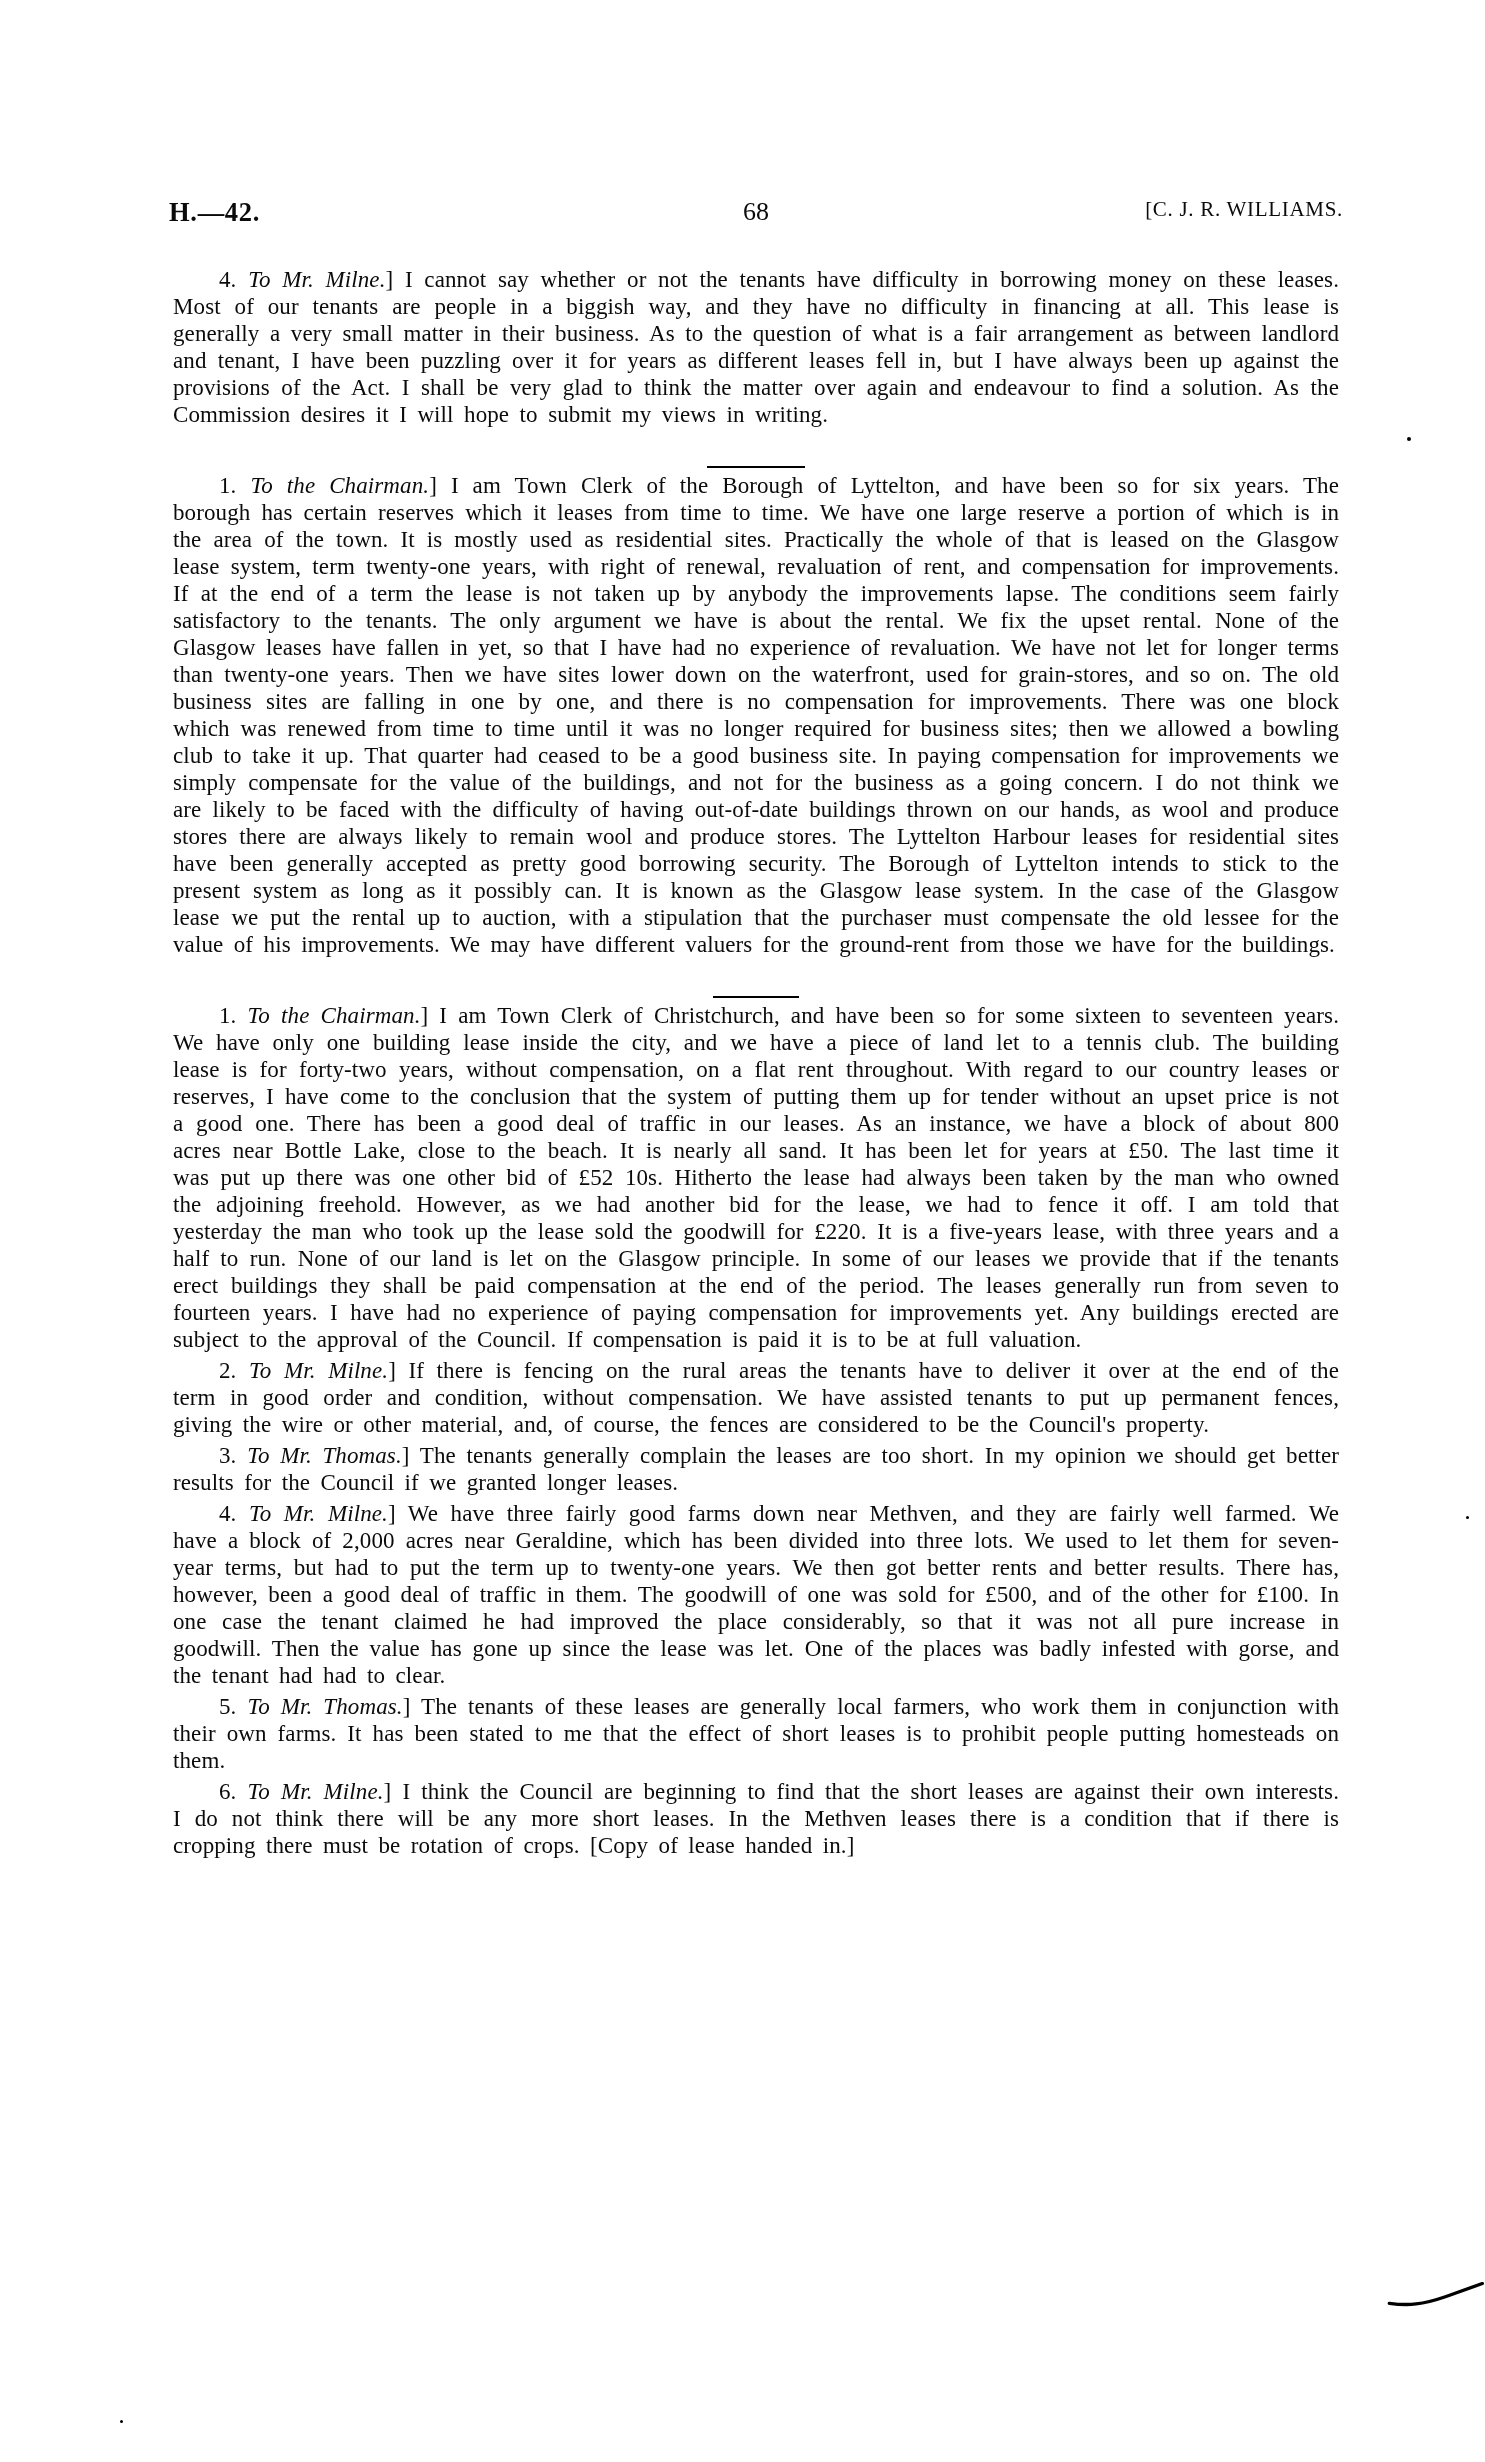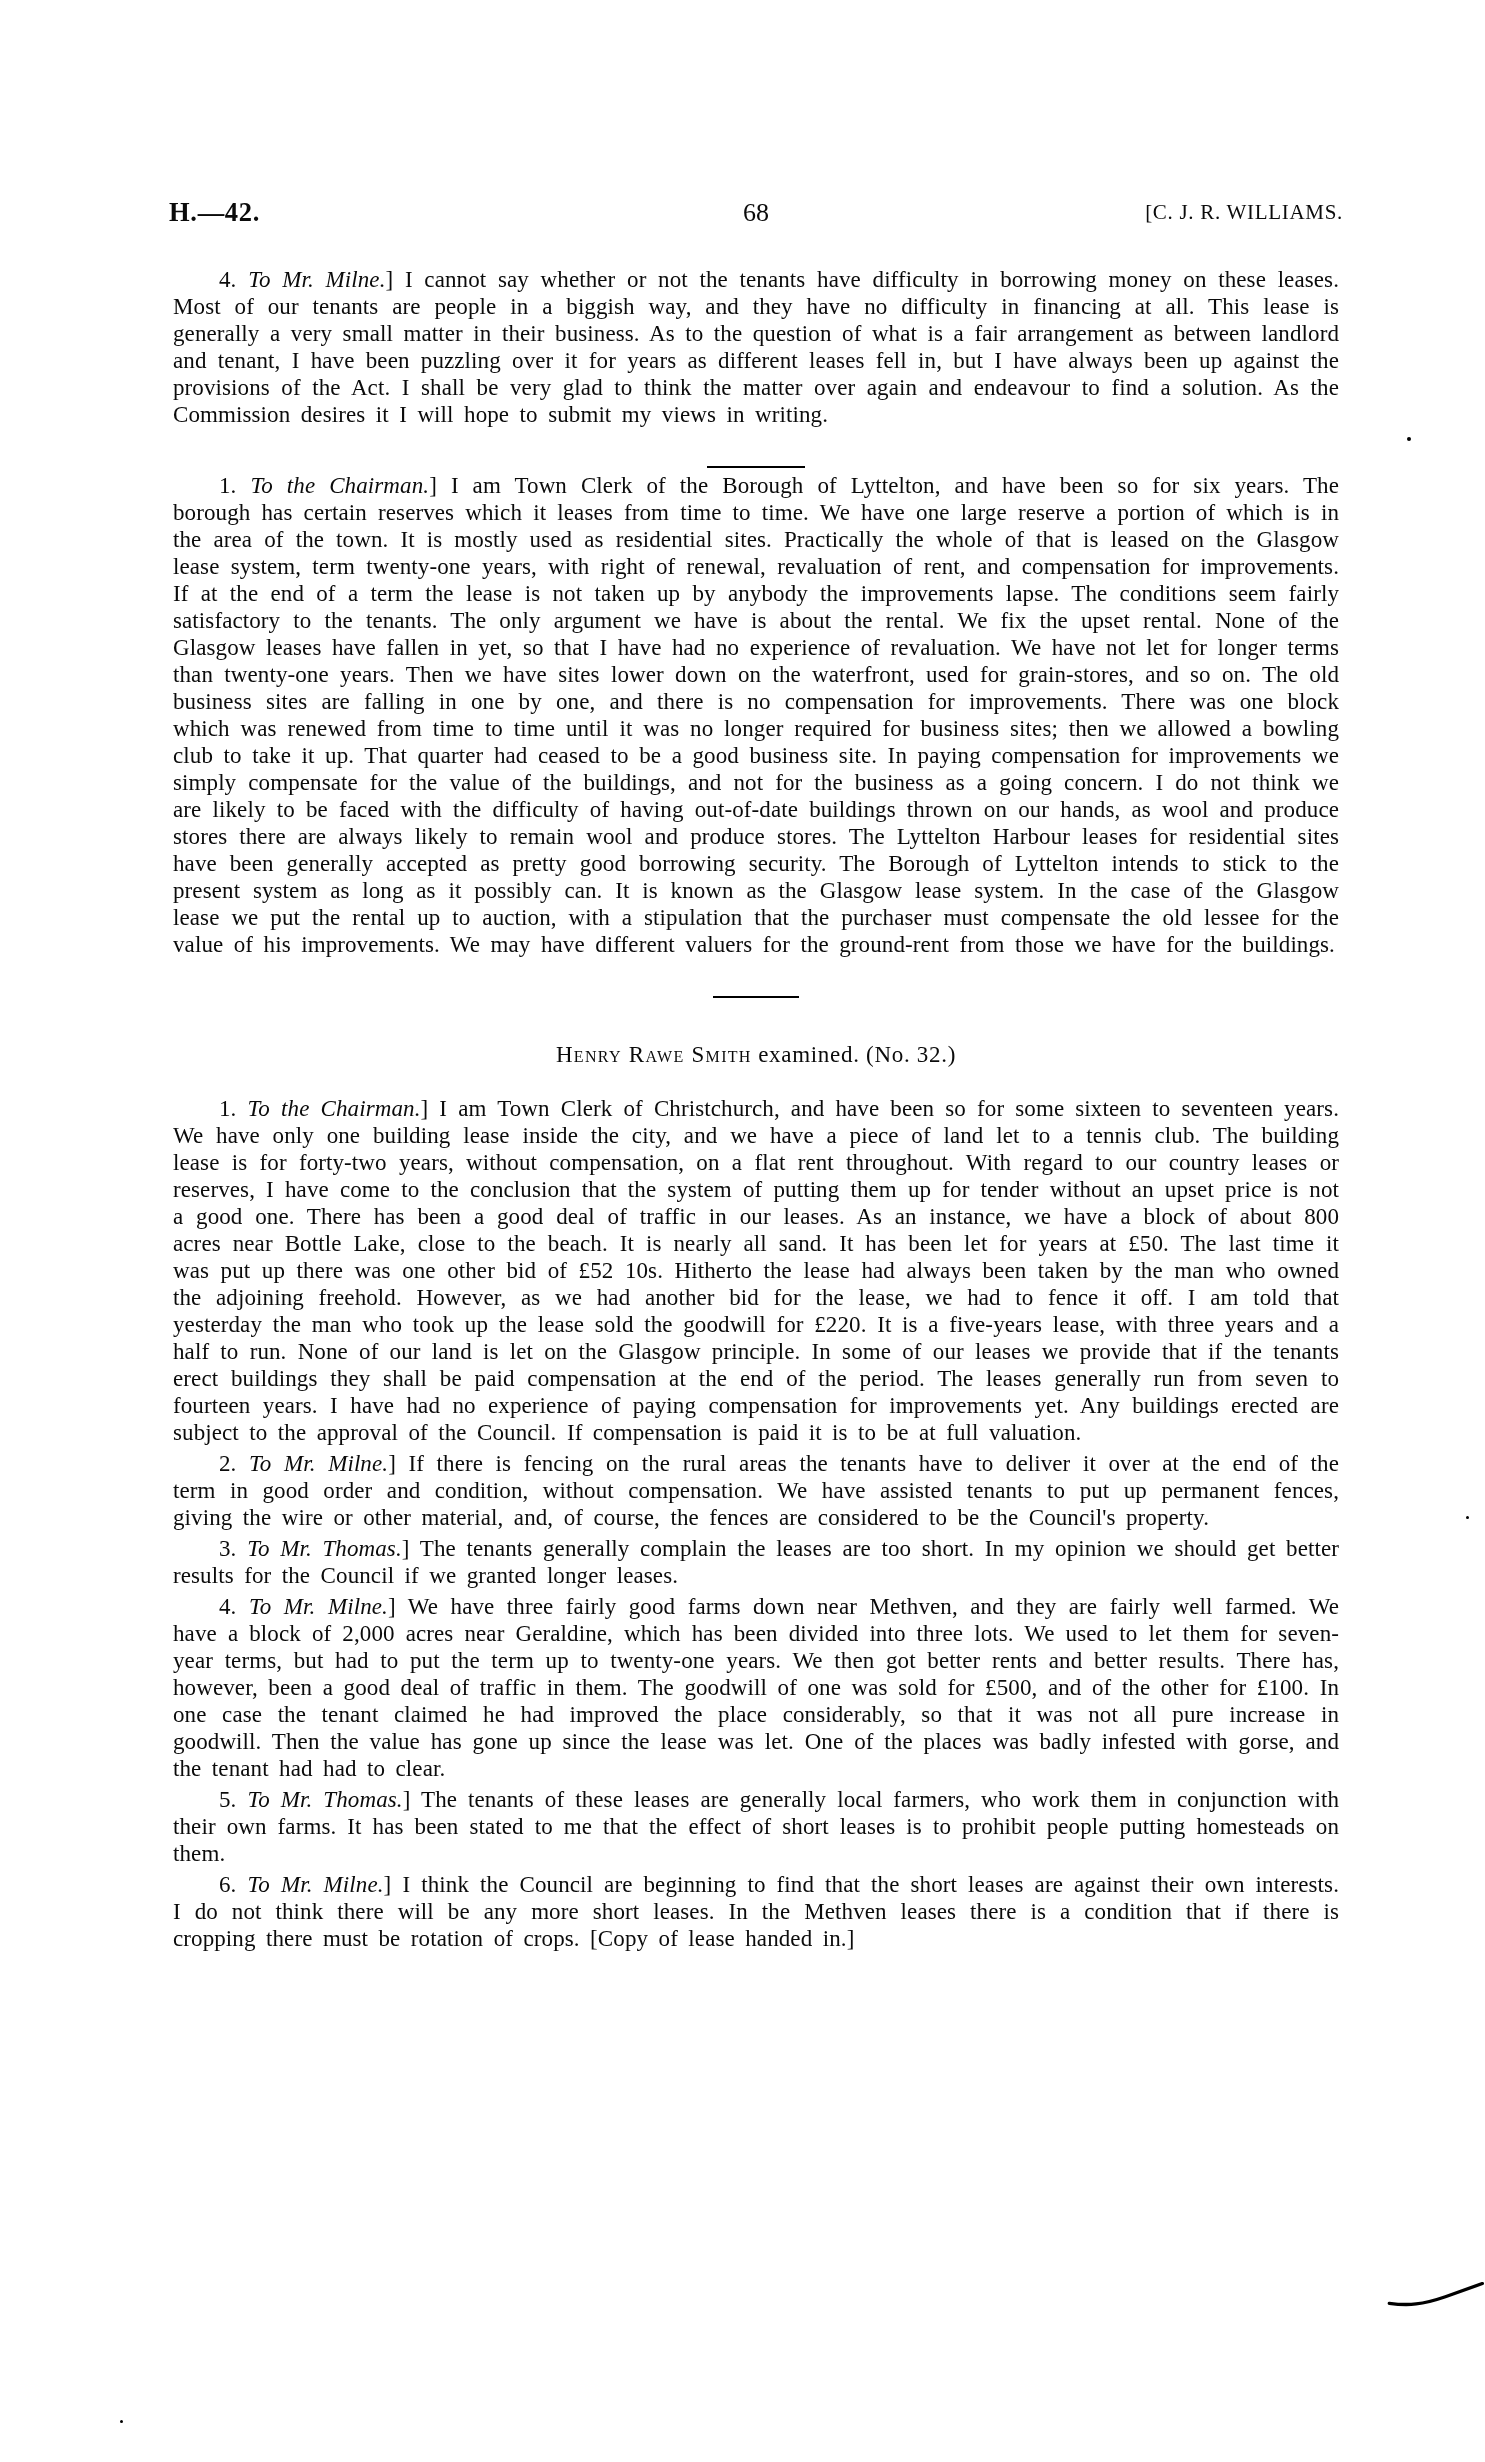--- a/index.html
+++ b/index.html
@@ -14,21 +14,21 @@
     margin: 0 auto;
     background: #ffffff;
     color: #0b0b0b;
     font-family: "Liberation Serif", "DejaVu Serif", serif;
     box-sizing: border-box;
     padding: 197px 142px 0 169px;
     overflow: hidden;
   }
   .running-head {
     display: flex;
-    align-items: center;
+    align-items: flex-start;
     margin-bottom: 38px;
   }
   .running-head .left {
     flex: 1;
     font-size: 26.5px;
     font-weight: bold;
     letter-spacing: 0.7px;
   }
   .running-head .center {
     flex: 1;
@@ -100,21 +100,20 @@
     <hr class="divider">
 
     <div>
 
       <p class="para"><span>1. </span><span class="q-ref">To the Chairman.</span><span>] </span><span>I am Town Clerk of the Borough of Lyttelton, and have been so for six years.  The borough has certain reserves which it leases from time to time.  We have one large reserve a portion of which is in the area of the town.  It is mostly used as residential sites.  Practically the whole of that is leased on the Glasgow lease system, term twenty-one years, with right of renewal, revaluation of rent, and compensation for improvements.  If at the end of a term the lease is not taken up by anybody the improvements lapse.  The conditions seem fairly satisfactory to the tenants.  The only argument we have is about the rental.  We fix the upset rental.  None of the Glasgow leases have fallen in yet, so that I have had no experience of revaluation.  We have not let for longer terms than twenty-one years.  Then we have sites lower down on the waterfront, used for grain-stores, and so on.  The old business sites are falling in one by one, and there is no compensation for improvements.  There was one block which was renewed from time to time until it was no longer required for business sites; then we allowed a bowling club to take it up.  That quarter had ceased to be a good business site.  In paying compensation for improvements we simply compensate for the value of the buildings, and not for the business as a going concern.  I do not think we are likely to be faced with the difficulty of having out-of-date buildings thrown on our hands, as wool and produce stores there are always likely to remain wool and produce stores.  The Lyttelton Harbour leases for residential sites have been generally accepted as pretty good borrowing security.  The Borough of Lyttelton intends to stick to the present system as long as it possibly can.  It is known as the Glasgow lease system.  In the case of the Glasgow lease we put the rental up to auction, with a stipulation that the purchaser must compensate the old lessee for the value of his improvements.  We may have different valuers for the ground-rent from those we have for the buildings.</span></p>
     </div>
 
     <hr class="divider" style="width:86px;">
 
     <div>
-      <div class="witness-heading"><span class="names">Henry Rawe Smith</span><span> examined.  (No. 32.)</span></div>
 
       <p class="para"><span>1. </span><span class="q-ref">To the Chairman.</span><span>] </span><span>I am Town Clerk of Christchurch, and have been so for some sixteen to seventeen years.  We have only one building lease inside the city, and we have a piece of land let to a tennis club.  The building lease is for forty-two years, without compensation, on a flat rent throughout.  With regard to our country leases or reserves, I have come to the conclusion that the system of putting them up for tender without an upset price is not a good one.  There has been a good deal of traffic in our leases.  As an instance, we have a block of about 800 acres near Bottle Lake, close to the beach.  It is nearly all sand.  It has been let for years at £50.  The last time it was put up there was one other bid of £52 10s.  Hitherto the lease had always been taken by the man who owned the adjoining freehold.  However, as we had another bid for the lease, we had to fence it off.  I am told that yesterday the man who took up the lease sold the goodwill for £220.  It is a five-years lease, with three years and a half to run.  None of our land is let on the Glasgow principle.  In some of our leases we provide that if the tenants erect buildings they shall be paid compensation at the end of the period.  The leases generally run from seven to fourteen years.  I have had no experience of paying compensation for improvements yet.  Any buildings erected are subject to the approval of the Council.  If compensation is paid it is to be at full valuation.</span></p>
 
       <p class="para"><span>2. </span><span class="q-ref">To Mr. Milne.</span><span>] </span><span>If there is fencing on the rural areas the tenants have to deliver it over at the end of the term in good order and condition, without compensation.  We have assisted tenants to put up permanent fences, giving the wire or other material, and, of course, the fences are considered to be the Council's property.</span></p>
 
       <p class="para"><span>3. </span><span class="q-ref">To Mr. Thomas.</span><span>] </span><span>The tenants generally complain the leases are too short.  In my opinion we should get better results for the Council if we granted longer leases.</span></p>
 
       <p class="para"><span>4. </span><span class="q-ref">To Mr. Milne.</span><span>] </span><span>We have three fairly good farms down near Methven, and they are fairly well farmed.  We have a block of 2,000 acres near Geraldine, which has been divided into three lots.  We used to let them for seven-year terms, but had to put the term up to twenty-one years.  We then got better rents and better results.  There has, however, been a good deal of traffic in them.  The goodwill of one was sold for £500, and of the other for £100.  In one case the tenant claimed he had improved the place considerably, so that it was not all pure increase in goodwill.  Then the value has gone up since the lease was let.  One of the places was badly infested with gorse, and the tenant had had to clear.</span></p>
 
       <p class="para"><span>5. </span><span class="q-ref">To Mr. Thomas.</span><span>] </span><span>The tenants of these leases are generally local farmers, who work them in conjunction with their own farms.  It has been stated to me that the effect of short leases is to prohibit people putting homesteads on them.</span></p>

